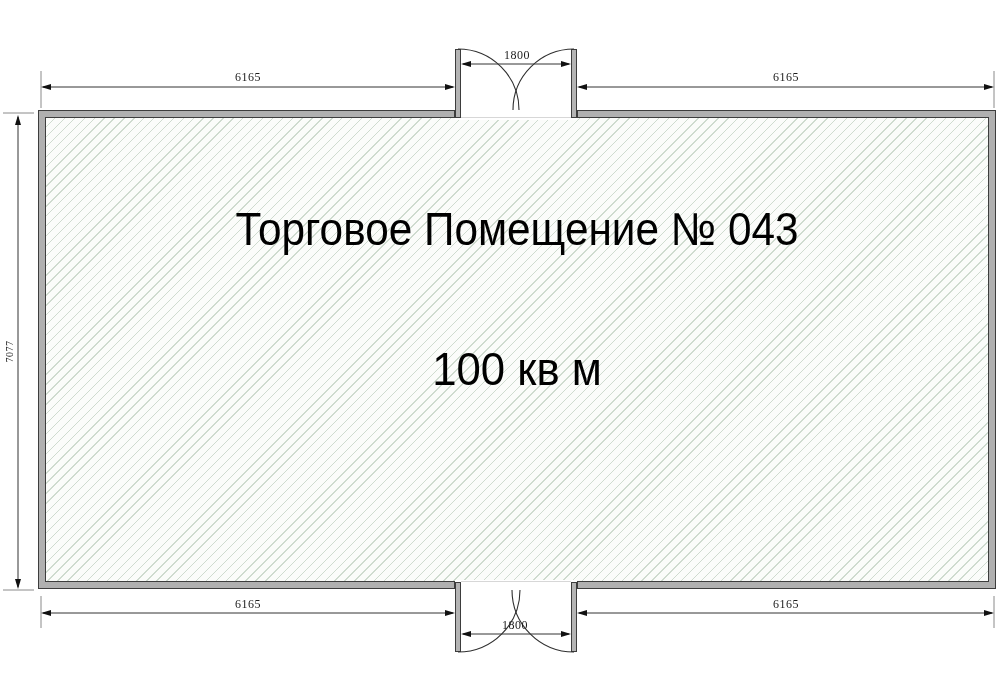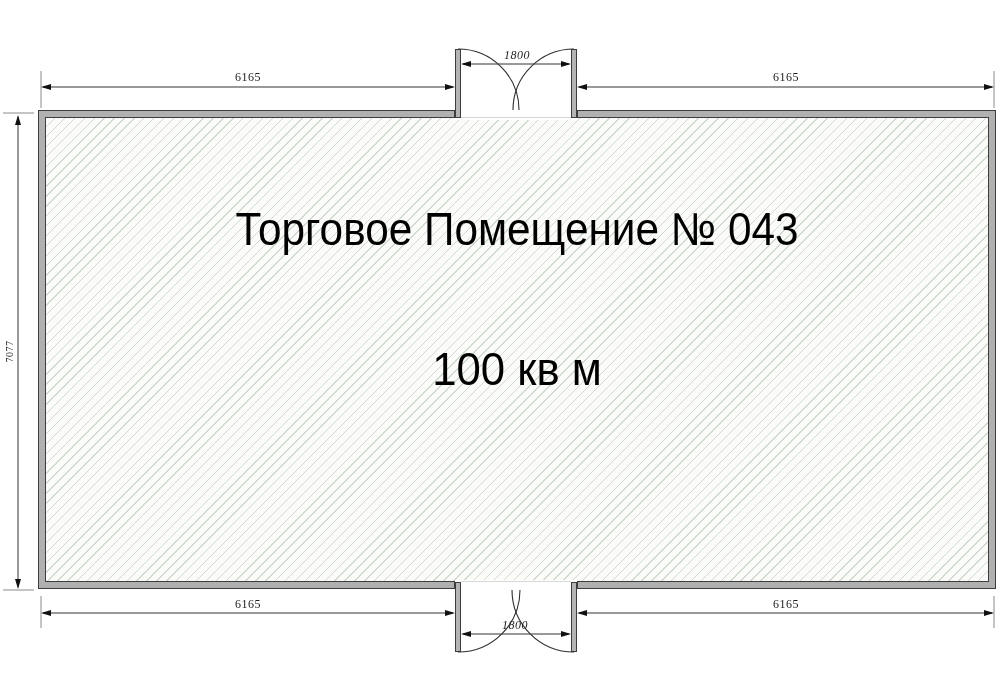--- a/index.html
+++ b/index.html
@@ -66,21 +66,21 @@
     position: absolute;
     width: 100px;
     height: 13px;
     line-height: 13px;
     text-align: center;
     font-family: "Liberation Serif", serif;
     font-size: 12px;
     color: #1c1c1c;
     letter-spacing: 0.5px;
   }
-  .dim-label.narrow { width: 60px; font-style: italic; }
+  .dim-label.narrow { width: 60px; }
   #dim-top-left     { left: 198px; top: 71px; }
   #dim-top-right    { left: 736px; top: 71px; }
   #dim-top-door     { left: 487px; top: 49px; }
   #dim-bottom-left  { left: 198px; top: 598px; }
   #dim-bottom-right { left: 736px; top: 598px; }
   #dim-bottom-door  { left: 485px; top: 619px; }
   #dim-left-height {
     left: -17px; top: 345px;
     width: 52px; height: 13px;
     line-height: 13px;

